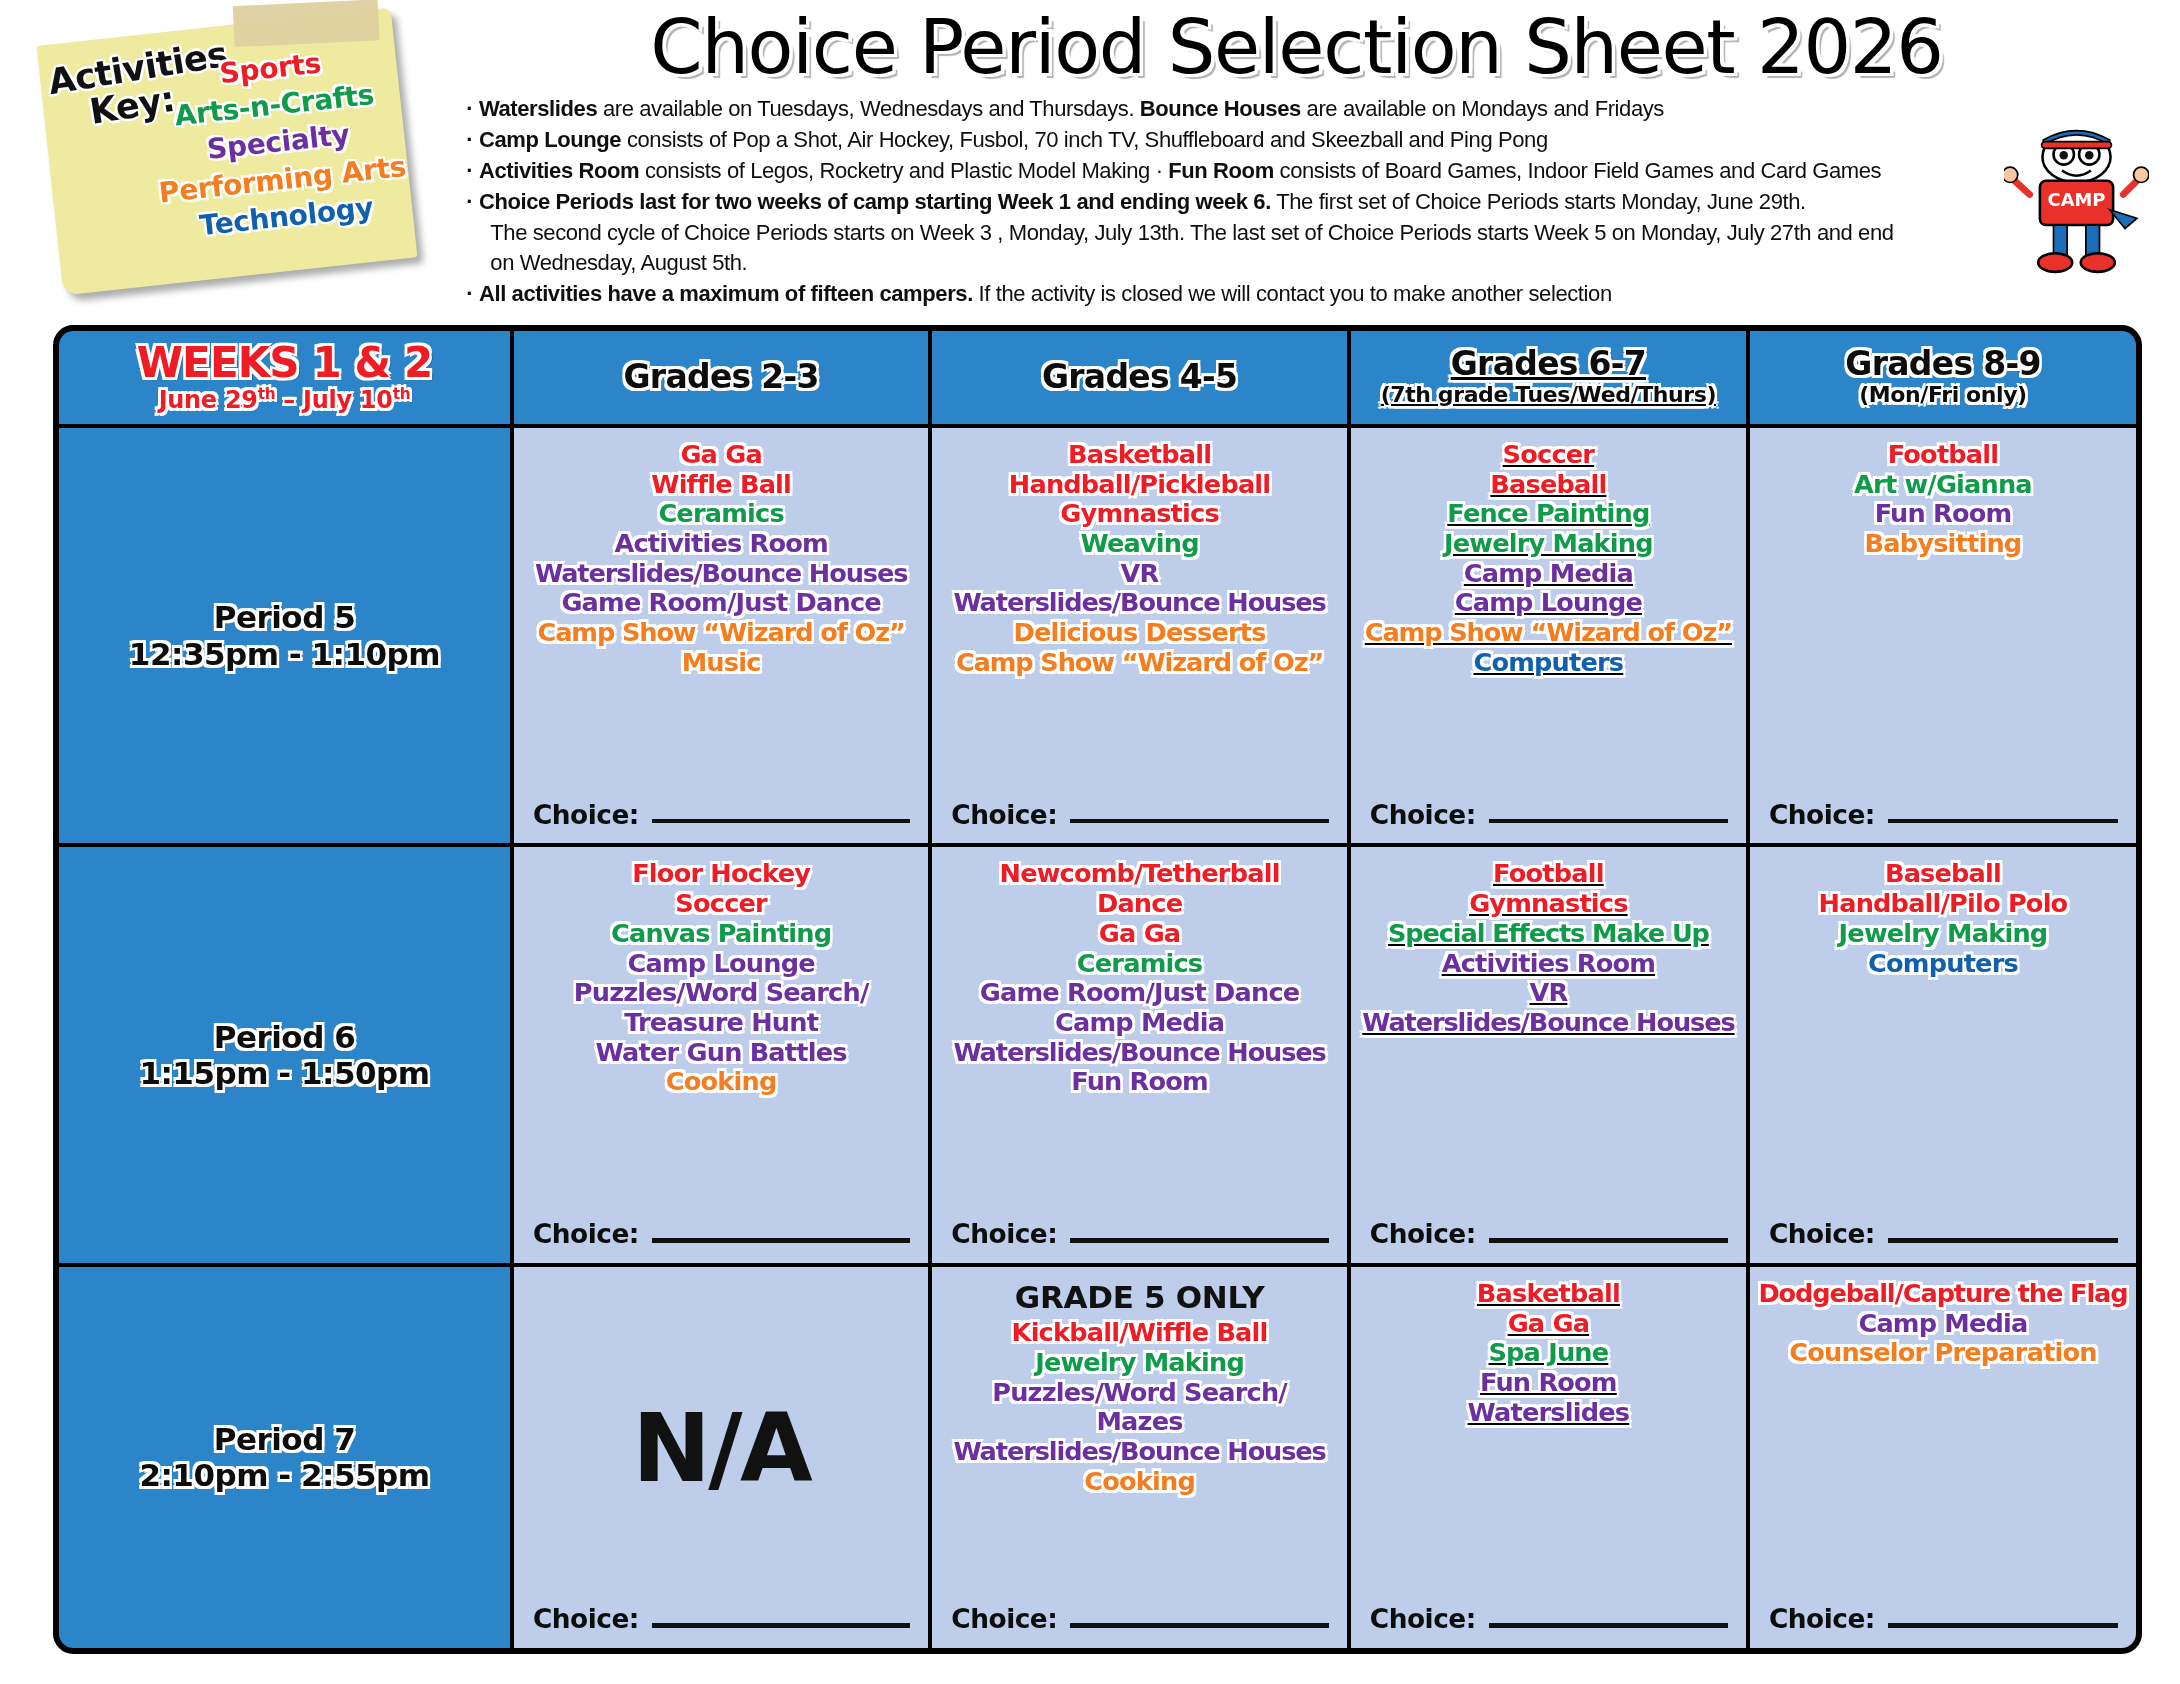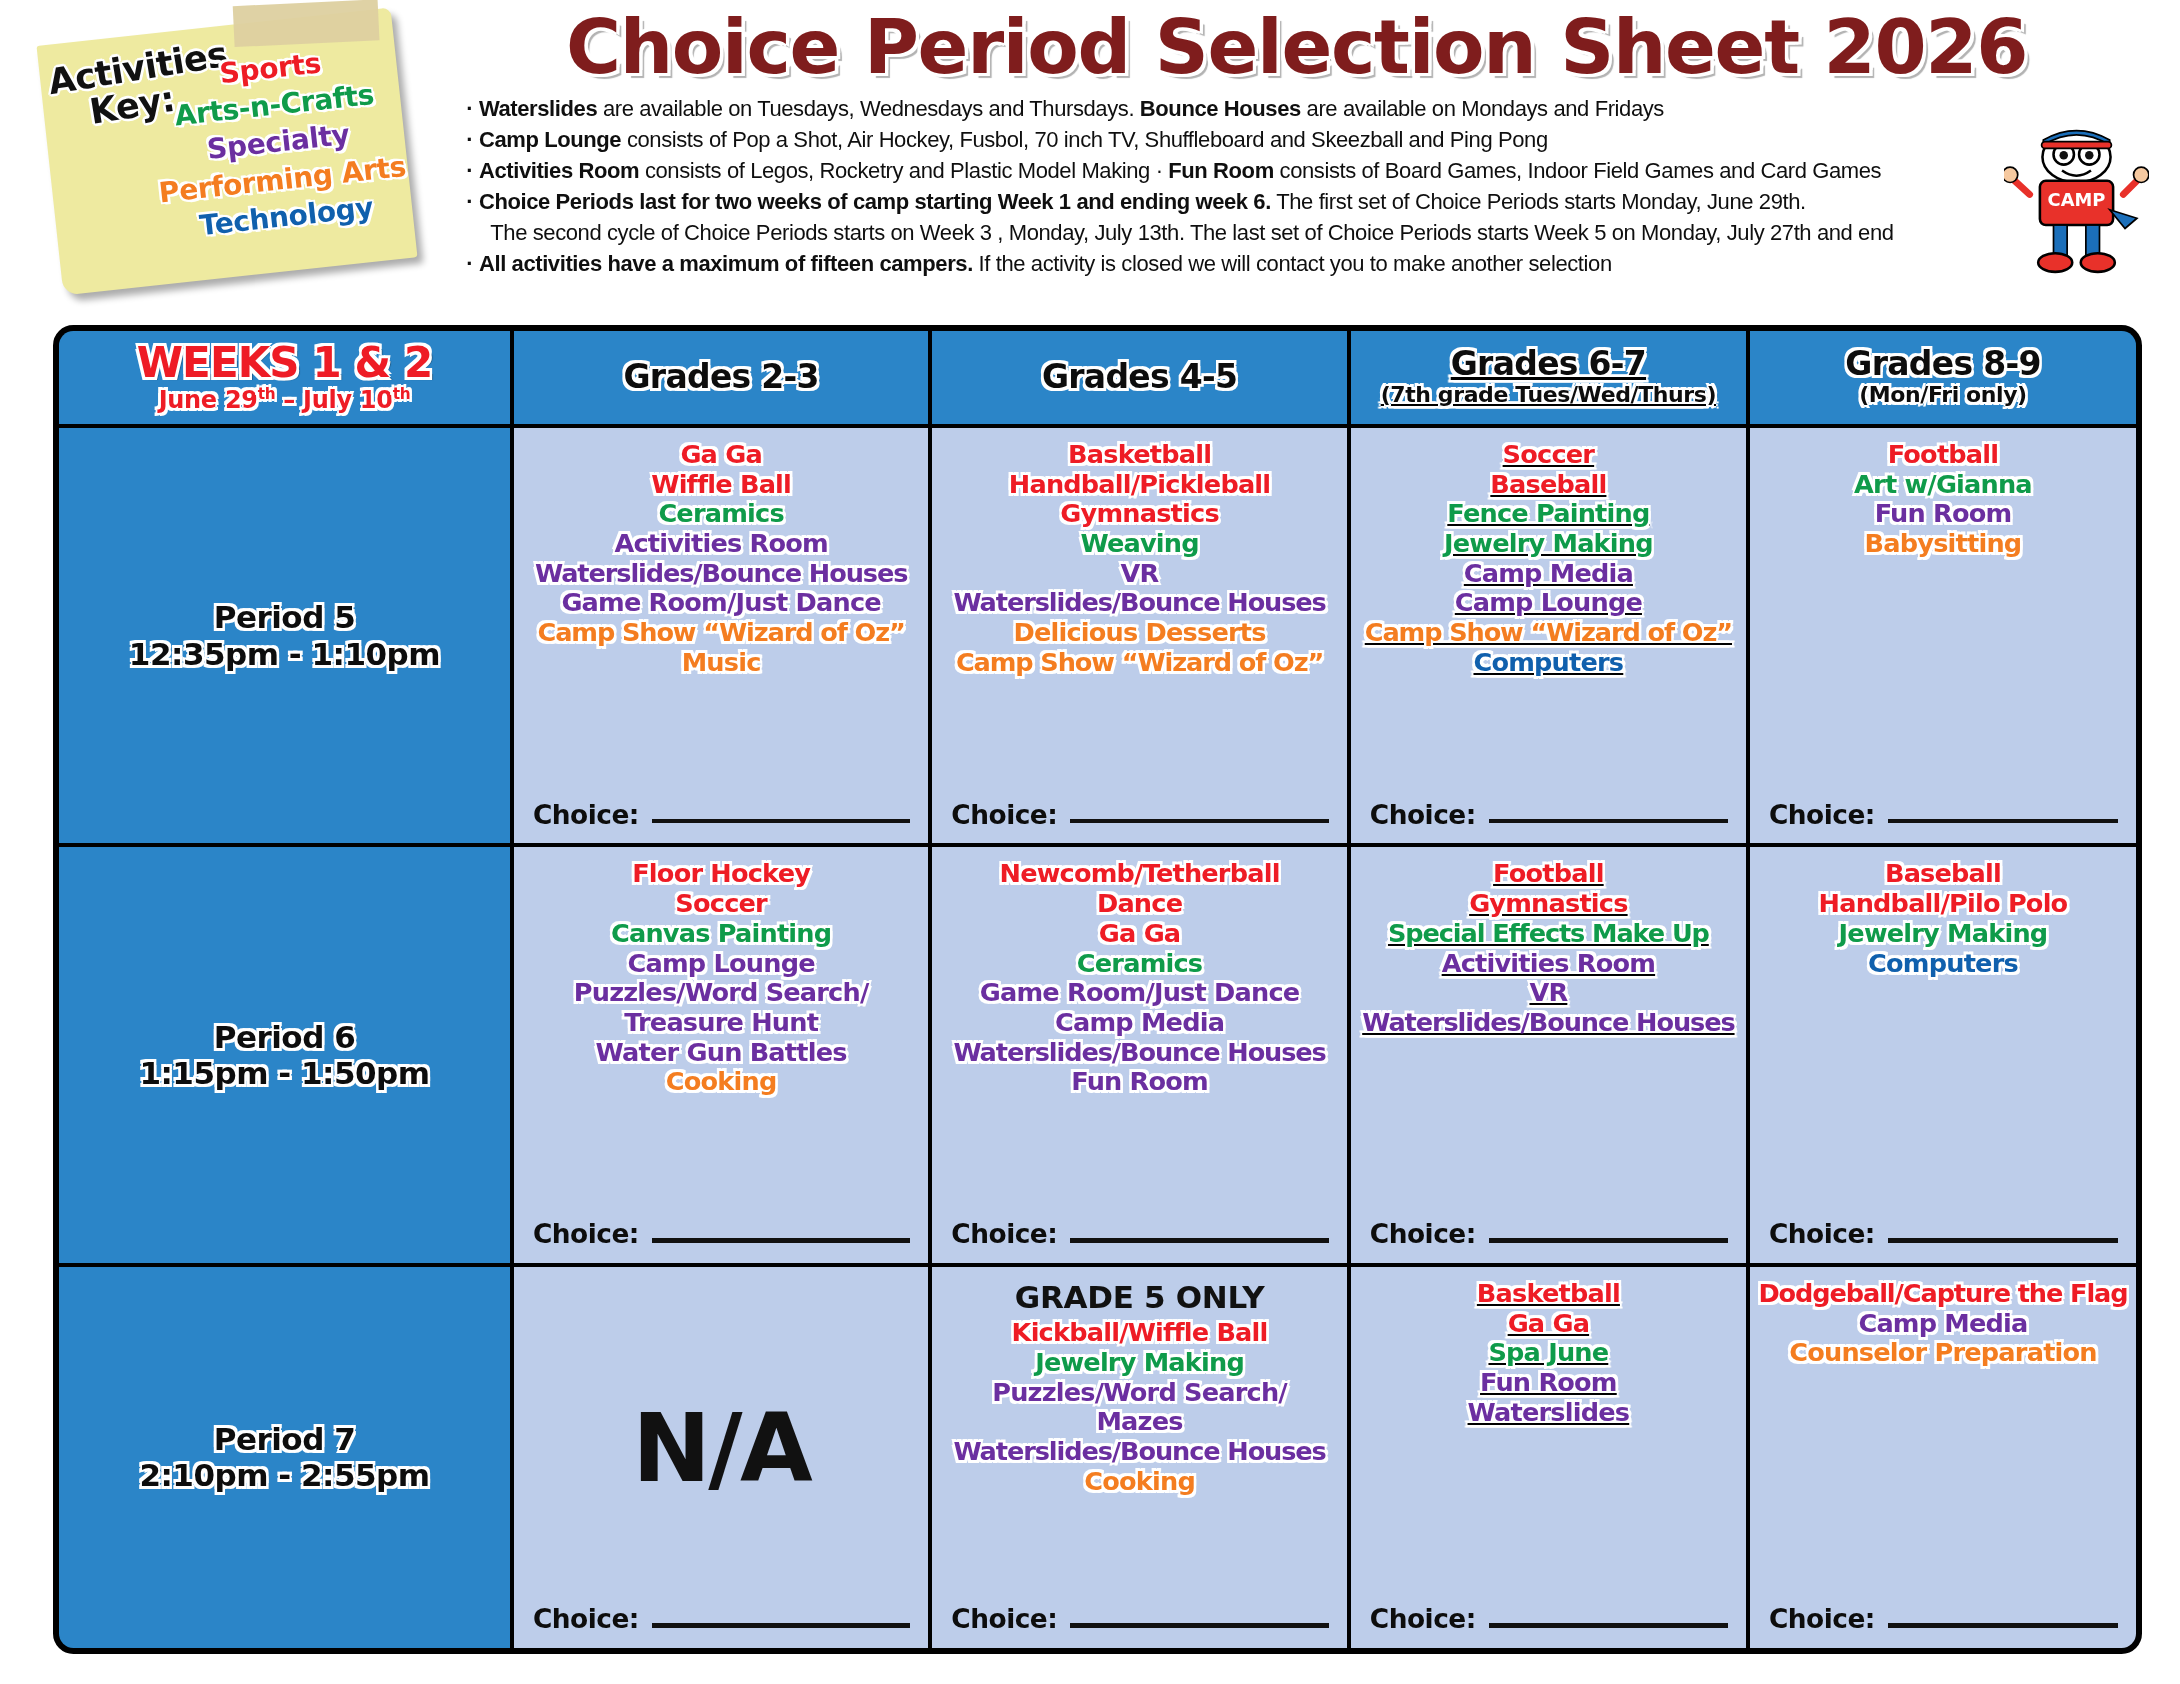--- a/index.html
+++ b/index.html
@@ -63,24 +63,24 @@
                  1.7px 1.7px 0 #fff, -1.7px 1.7px 0 #fff, 1.7px -1.7px 0 #fff, -1.7px -1.7px 0 #fff,
                  2.6px 2.6px 0 #fff, -2.6px -2.6px 0 #fff;
   }
 
   
   .masthead {
     position: absolute; left: 451px; top: 8.5px; right: 17px;
   }
   .sheet-title {
     font-family: "DejaVu Sans", sans-serif;
-    font-weight: 700;
+    font-weight: 400;
     font-size: 75px;
     line-height: 1.02;
-    color: #7f1d1d;
+    color: #000000;
     letter-spacing: -1.3px;
     text-align: center;
     padding-right: 22px;
     text-shadow:
       2.6px 0 0 #fff, -2.6px 0 0 #fff, 0 2.6px 0 #fff, 0 -2.6px 0 #fff,
       3.4px 3.4px 0 #fff, -3.4px 3.4px 0 #fff, 3.4px -3.4px 0 #fff, -3.4px -3.4px 0 #fff,
       5.1px 5.1px 0.9px rgba(0,0,0,.30);
   }
   .notes {
     margin-top: 8.5px;
@@ -259,20 +259,21 @@
           <span class="bullet">·&nbsp;</span><b>Camp Lounge</b><span> consists of Pop a Shot, Air Hockey, Fusbol, 70 inch TV, Shuffleboard and Skeezball and Ping Pong</span>
         </span>
 
         <span class="li">
           <span class="bullet">·&nbsp;</span><b>Activities Room</b><span> consists of Legos, Rocketry and Plastic Model Making · </span><b>Fun Room</b><span> consists of Board Games, Indoor Field Games and Card Games</span>
         </span>
 
         <span class="li">
           <span class="bullet">·&nbsp;</span><b>Choice Periods last for two weeks of camp starting Week 1 and ending week 6.</b><span> The first set of Choice Periods starts Monday, June 29th.</span>
           <span class="sub">The second cycle of Choice Periods starts on Week 3 , Monday, July 13th. The last set of Choice Periods starts Week 5 on Monday, July 27th and end</span>
+          <span class="sub">on Wednesday, August 5th.</span>
         </span>
 
         <span class="li">
           <span class="bullet">·&nbsp;</span><b>All activities have a maximum of fifteen campers.</b><span> If the activity is closed we will contact you to make another selection</span>
         </span>
 
       </div>
     </div>
 
     <div class="mascot">

